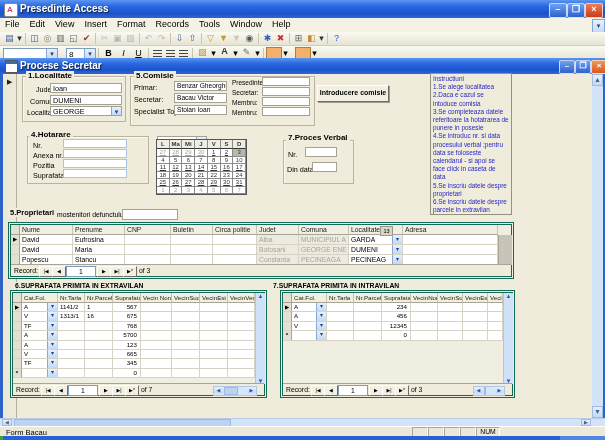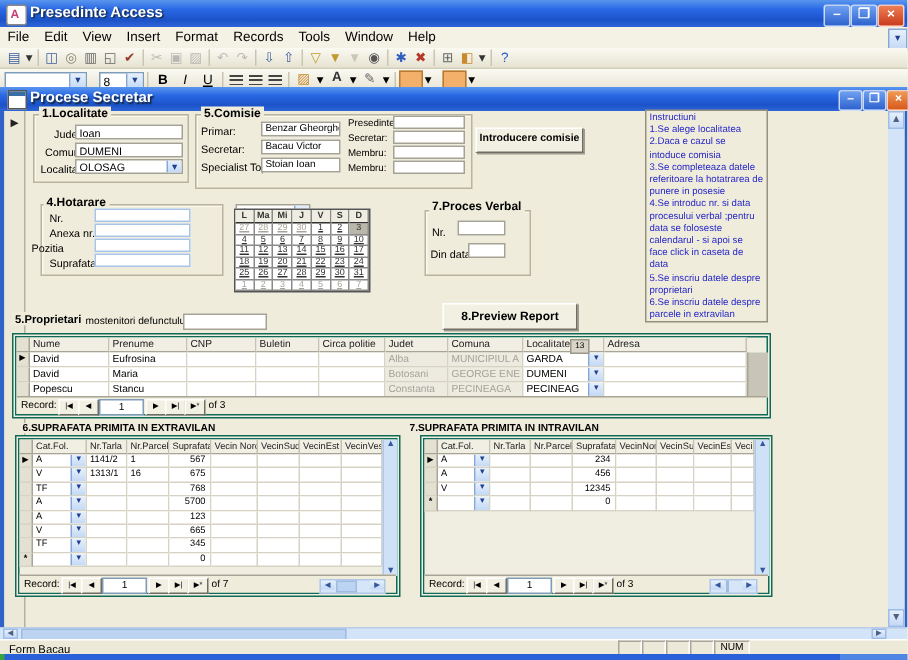--- a/index.html
+++ b/index.html
@@ -223,21 +223,21 @@
   <div class="abs recarrow">▶</div>
 
   <div class="abs gb" style="left:22px;top:76px;width:102px;height:44px"></div>
   <div class="abs gbh" style="left:26px;top:71px">1.Localitate</div>
   <div class="abs lbl" style="left:36px;top:85px">Judet:</div>
   <div class="abs fld" style="left:50px;top:83px;width:72px;height:10px">Ioan</div>
   <div class="abs lbl" style="left:30px;top:97px">Comuna:</div>
   <div class="abs fld" style="left:50px;top:95px;width:72px;height:10px">DUMENI</div>
   <div class="abs lbl" style="left:27px;top:108px">Localitate</div>
   <div class="abs fld fcombo" style="left:50px;top:106px;width:72px;height:10px">
-    <span>OLOSAG</span><span class="cdrop">▾</span>
+    <span>GEORGE</span><span class="cdrop">▾</span>
   </div>
 
   <div class="abs gb" style="left:130px;top:76px;width:183px;height:48px"></div>
   <div class="abs gbh" style="left:134px;top:71px">5.Comisie</div>
   <div class="abs lbl" style="left:134px;top:83px">Primar:</div>
   <div class="abs fld" style="left:174px;top:81px;width:53px;height:10px;font-size:6.6px">Benzar Gheorghe</div>
   <div class="abs lbl" style="left:134px;top:95px">Secretar:</div>
   <div class="abs fld" style="left:174px;top:93px;width:53px;height:10px;font-size:6.6px">Bacau Victor</div>
   <div class="abs lbl" style="left:134px;top:107px">Specialist Topo:</div>
   <div class="abs fld" style="left:174px;top:105px;width:53px;height:10px;font-size:6.6px">Stoian Ioan</div>
@@ -260,21 +260,21 @@
 6.Se inscriu datele despre parcele in extravilan
 7.Se inscriu datele despre parcele in intravilan
 8.Se examineaza raportul prin apasarea "Preview Report"</div>
 
   <div class="abs gb" style="left:27px;top:136px;width:120px;height:46px"></div>
   <div class="abs gbh" style="left:29px;top:130px">4.Hotarare</div>
   <div class="abs lbl" style="left:33px;top:141px">Nr.</div>
   <div class="abs fld blue" style="left:63px;top:139px;width:64px;height:9px"></div>
   <div class="abs lbl" style="left:33px;top:151px">Anexa nr.</div>
   <div class="abs fld blue" style="left:63px;top:149px;width:64px;height:9px"></div>
-  <div class="abs lbl" style="left:21px;top:161px">Pozitia</div>
+  <div class="abs lbl" style="left:33px;top:161px">Pozitia</div>
   <div class="abs fld blue" style="left:63px;top:159px;width:64px;height:9px"></div>
   <div class="abs lbl" style="left:33px;top:171px">Suprafata</div>
   <div class="abs fld blue" style="left:63px;top:169px;width:64px;height:9px"></div>
 
   <div class="abs fld fcombo" style="left:157px;top:126px;width:50px;height:11px">
     <span>dec.</span><span class="cdrop">▾</span>
   </div>
   <div class="abs fld fcombo" style="left:210px;top:126px;width:34px;height:11px">
     <span>2006</span><span class="cdrop">▾</span>
   </div>
@@ -344,21 +344,20 @@
       </div>
     </div>
 
   <div class="abs gb" style="left:283px;top:140px;width:69px;height:42px"></div>
   <div class="abs gbh" style="left:286px;top:133px">7.Proces Verbal</div>
   <div class="abs lbl" style="left:288px;top:150px">Nr.</div>
   <div class="abs fld" style="left:305px;top:147px;width:32px;height:10px"></div>
   <div class="abs lbl" style="left:287px;top:165px">Din data</div>
   <div class="abs fld" style="left:312px;top:162px;width:25px;height:10px"></div>
 
-  <div class="abs btn95" style="left:295px;top:202px;width:88px;height:16px;font-size:8px;line-height:15px">8.Preview Report</div>
 
   <div class="abs gbh" style="left:8px;top:208px;font-size:7.5px">5.Proprietari</div>
   <div class="abs lbl" style="left:57px;top:211px;font-size:6.8px">mostenitori defunctului :</div>
   <div class="abs fld" style="left:122px;top:209px;width:56px;height:11px"></div>
   <div class="abs sheet" id="sheet5" style="left:8px;top:222px;width:500px;height:51px">
       <div class="shrow" style="top: 0px; height: 10px;">
         <div class="shc hd selc" style="width: 9px; height: 10px; line-height: 9px; font-size: 6.8px;"></div>
         <div class="shc hd" style="width: 53px; height: 10px; line-height: 9px; font-size: 6.8px;">Nume</div>
         <div class="shc hd" style="width: 52px; height: 10px; line-height: 9px; font-size: 6.8px;">Prenume</div>
         <div class="shc hd" style="width: 46px; height: 10px; line-height: 9px; font-size: 6.8px;">CNP</div>

